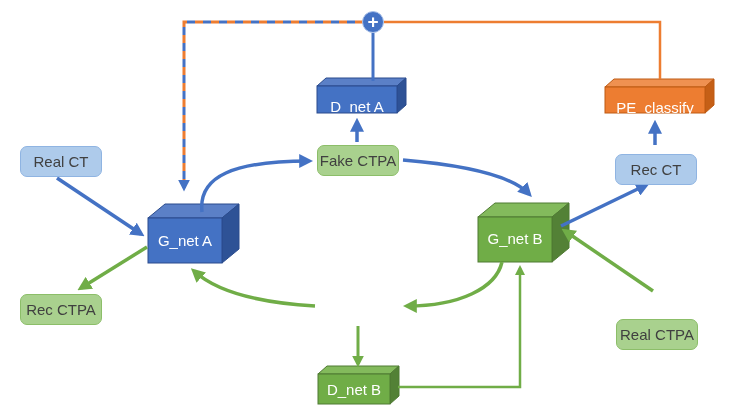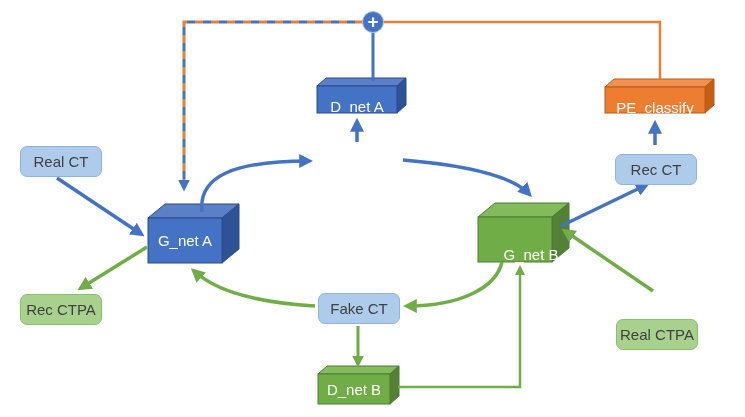--- a/index.html
+++ b/index.html
@@ -97,26 +97,26 @@
     <path d="M 502,262 C 496,288 460,306 407,306" fill="none" stroke="#70AD47" stroke-width="3.5" marker-end="url(#arrG)"></path>
 
     <path d="M 315,306 C 263,303 219,294 194,271" fill="none" stroke="#70AD47" stroke-width="3.5" marker-end="url(#arrG)"></path>
 
     <path d="M 358,326 L 358,364" fill="none" stroke="#70AD47" stroke-width="3" marker-end="url(#arrG)"></path>
 
     <path d="M 398,387 L 520,387 L 520,268" fill="none" stroke="#70AD47" stroke-width="2.5" marker-end="url(#arrG)"></path>
   </svg>
 
   <div class="pill lblue" style="left:20px;top:146px;">Real CT</div>
+  <div class="pill lgreen" style="left:317px;top:145px;">Fake CTPA</div>
   <div class="pill lblue" style="left:615px;top:154px;">Rec CT</div>
   <div class="pill lgreen" style="left:20px;top:294px;">Rec CTPA</div>
-  <div class="pill lblue" style="left:318px;top:293px;">Fake CT</div>
   <div class="pill lgreen" style="left:616px;top:291px;margin-top:28px;">Real CTPA</div>
 
   <div class="cube-label" style="left:148px;top:218px;width:74px;height:45px;">G_net A</div>
-  <div class="cube-label" style="left:478px;top:232px;width:74px;height:45px;padding-left:16px;">G_net B</div>
+  <div class="cube-label" style="left:478px;top:216px;width:74px;height:45px;">G_net B</div>
   <div class="cube-label" style="left:317px;top:86px;width:80px;height:41px;">D_net A</div>
   <div class="cube-label" style="left:318px;top:374px;width:72px;height:30px;">D_net B</div>
   <div class="cube-label" style="left:605px;top:87px;width:100px;height:40px;">PE_classify</div>
 
   <div class="sum">+</div>
 
 </div>
 
 </body></html>

